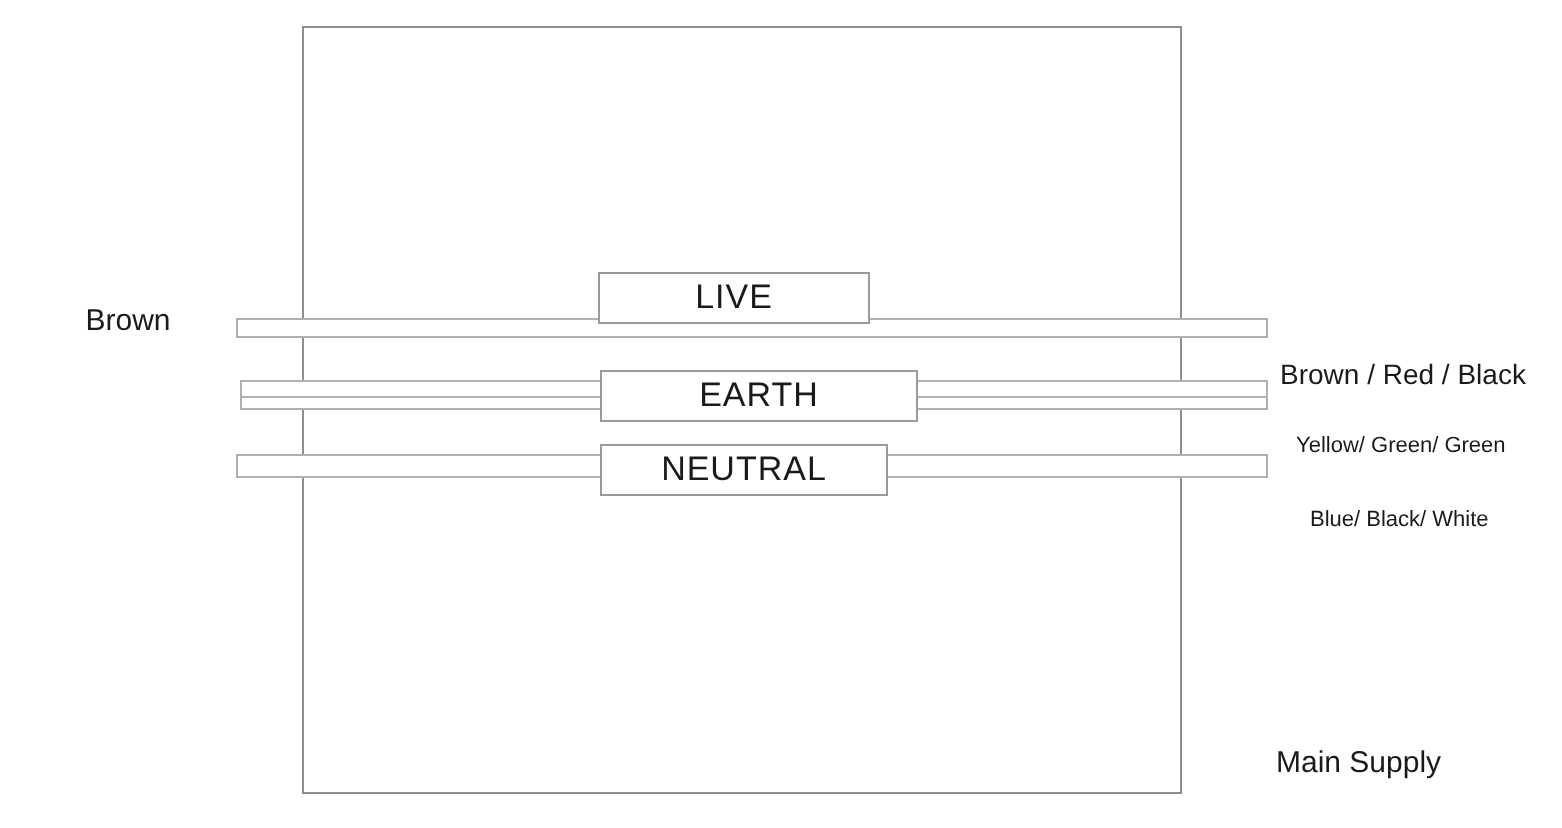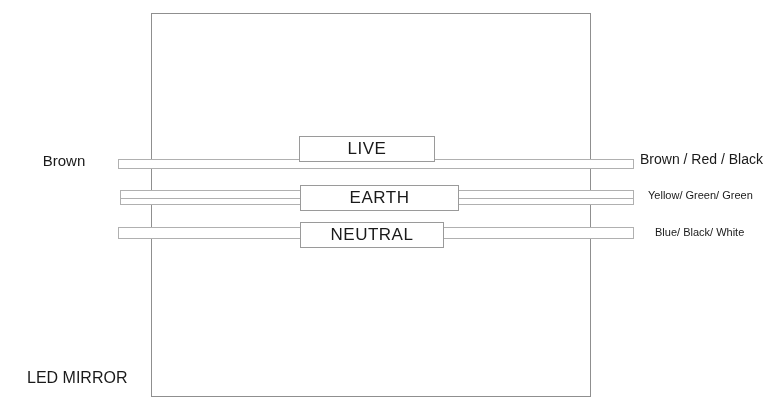--- a/index.html
+++ b/index.html
@@ -61,20 +61,21 @@
     text-align:center;
     font-size:15px;
     white-space:nowrap;
   }
   .left-label-live{ top:152px;text-align:center; }
   .left-label-earth{ top:190px; }
   .left-label-neutral{ top:227px; }
   .right-label{
     position:absolute;
     white-space:nowrap;
+    margin-top:28px;
   }
   .right-label-live{ left:640px; top:151px; font-size:14px; }
   .right-label-earth{ left:648px; top:189px; font-size:11px; }
   .right-label-neutral{ left:655px; top:226px; font-size:11px; }
   .corner-label{
     position:absolute;
     white-space:nowrap;
     font-size:16px;
   }
   .device-label{ left:27px; top:369px; }
@@ -95,15 +96,15 @@
   <div class="wire wire-earth">
     <div class="wire-split"></div>
   </div>
   <div class="terminal terminal-earth">EARTH</div>
   <div class="right-label right-label-earth">Yellow/ Green/ Green</div>
 
   <div class="wire wire-neutral"></div>
   <div class="terminal terminal-neutral">NEUTRAL</div>
   <div class="right-label right-label-neutral">Blue/ Black/ White</div>
 
-  <div class="corner-label device-label">LED MIRROR</div>
+  <div class="corner-label supply-label">Main Supply</div>
 
 </div>
 
 </body></html>

